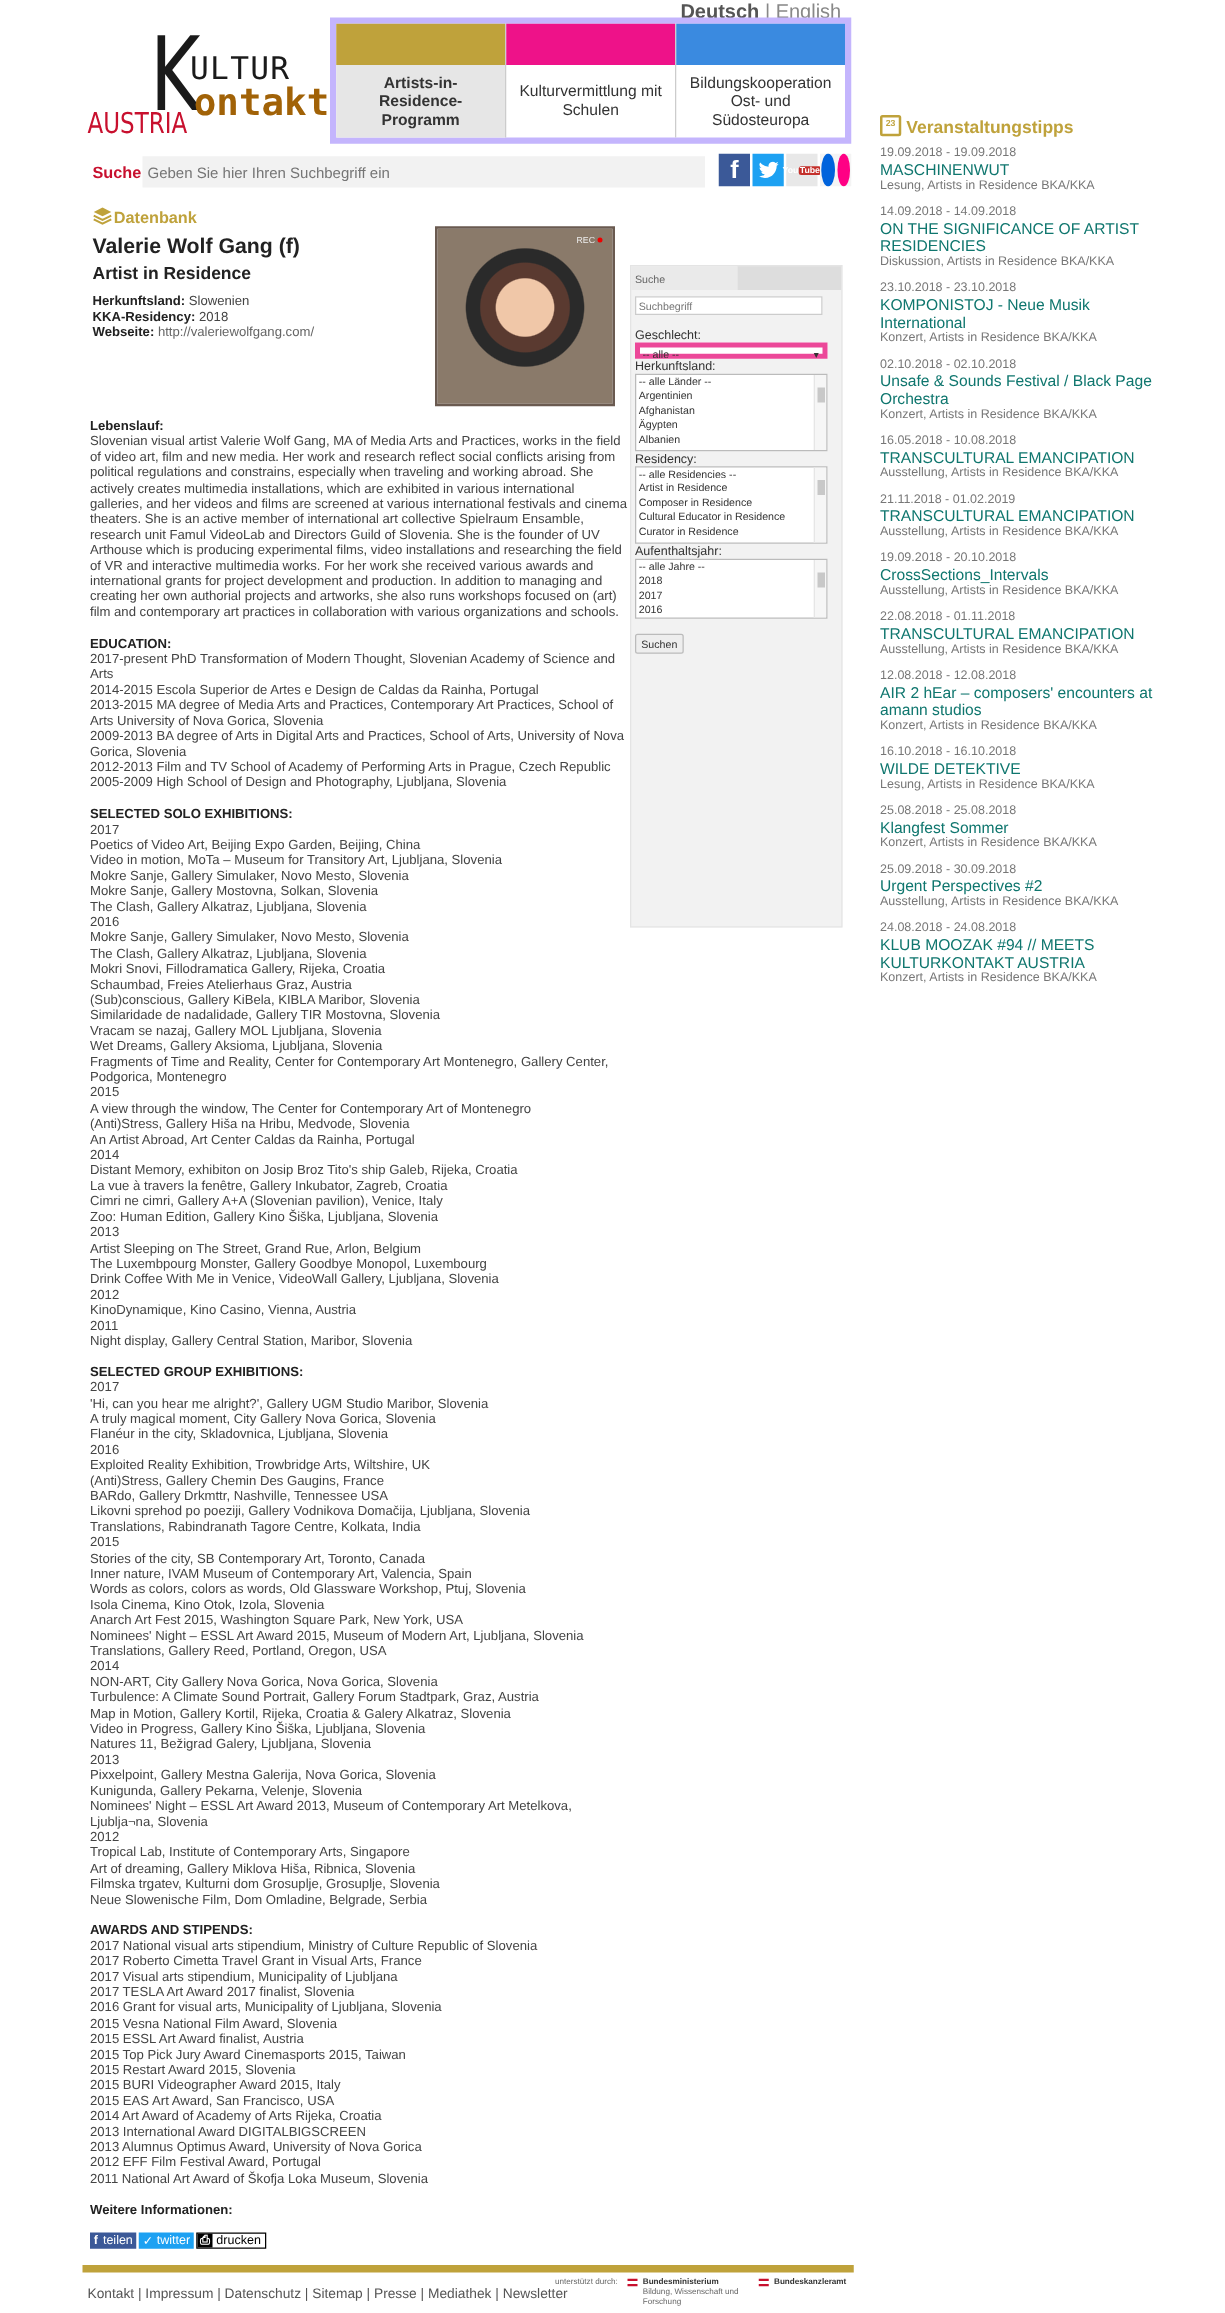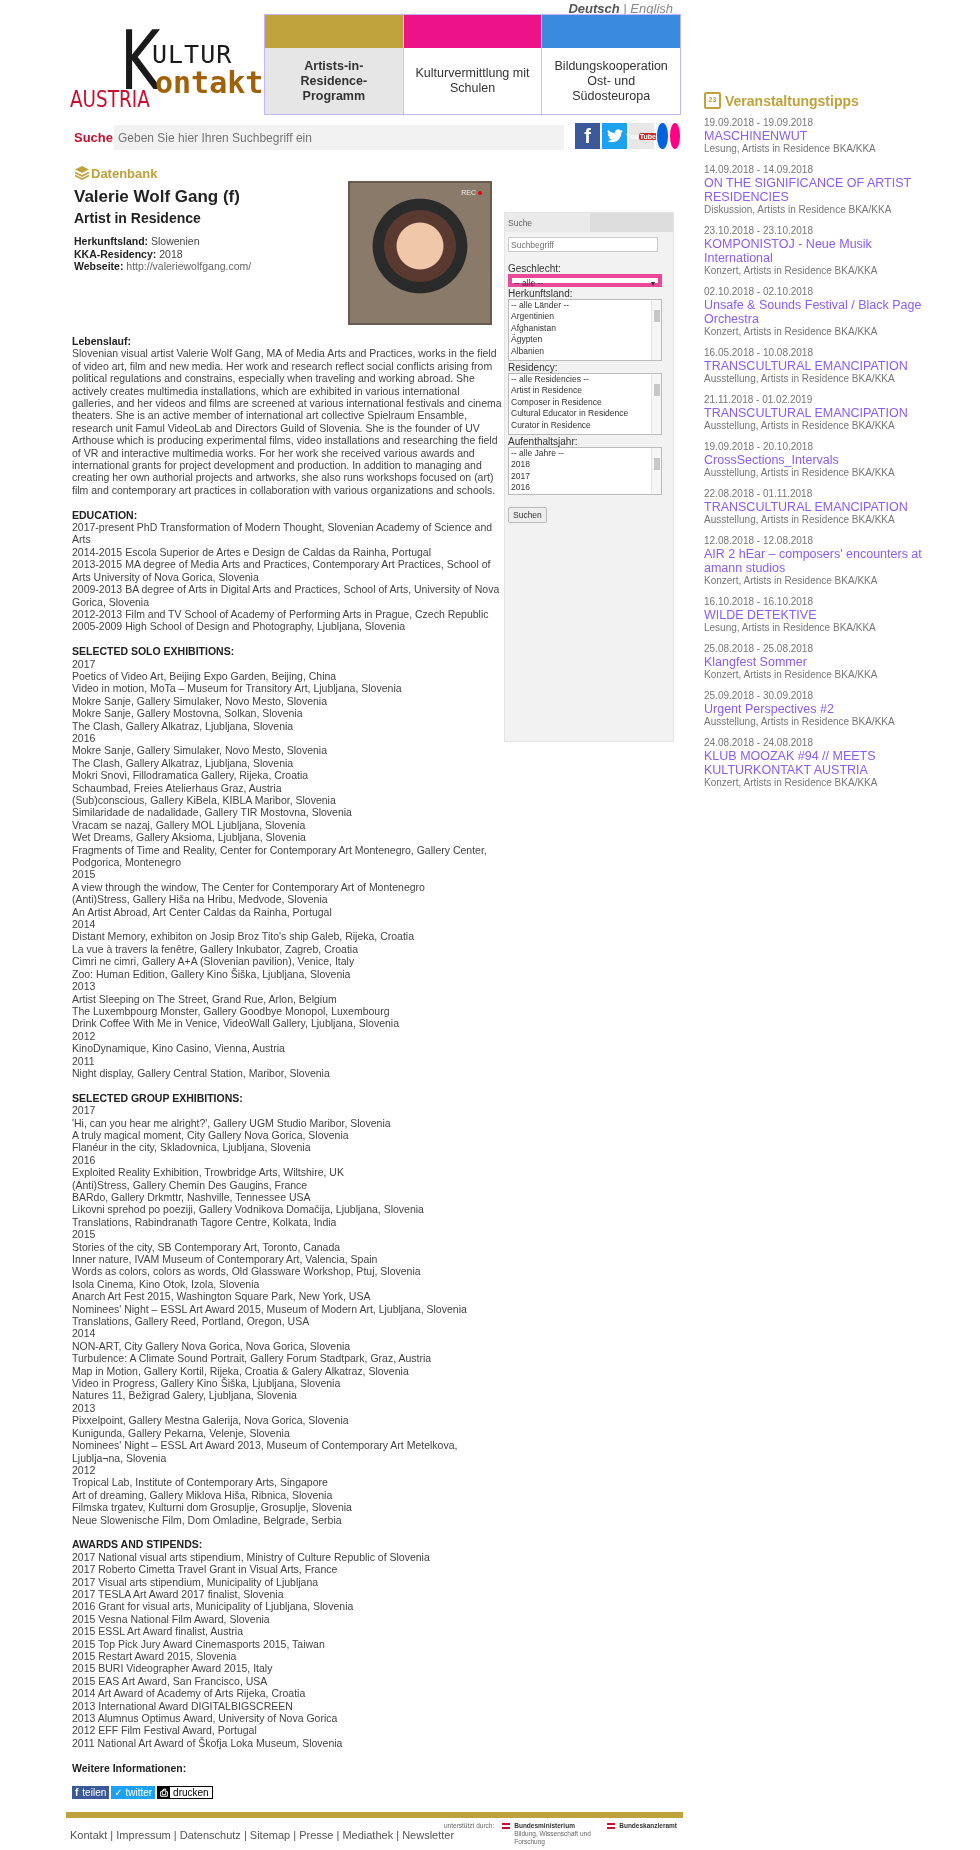--- a/index.html
+++ b/index.html
@@ -1,28 +1,28 @@
 <!DOCTYPE html>
 <html><head>
 <meta charset="utf-8">
 <style>
   * { box-sizing: border-box; margin: 0; padding: 0; }
   html, body { width: 980px; height: 1850px; background: #fff; overflow: hidden; }
   body { font-family: "Liberation Sans", sans-serif; color: #333; font-size: 12px; position: relative; }
 
   
-  .lang { position: absolute; top: 1px; right: 307px; font-size: 13px; color: #888; font-style: italic; }
+  .lang { position: absolute; top: 1px; right: 307px; font-size: 16px; color: #888; }
   .lang b { color: #555; }
   .logo { position: absolute; left: 70px; top: 20px; width: 170px; height: 90px; }
   .logo .k { position: absolute; left: 50px; top: 0; font-family: "DejaVu Sans", sans-serif; font-size: 82px; line-height: 82px; color: #1a1a1a; font-weight: normal; transform: scaleX(0.75); transform-origin: left top; }
   .logo .ultur { position: absolute; left: 82px; top: 20px; font-family: "DejaVu Sans Mono", monospace; font-size: 25px; color: #1a1a1a; letter-spacing: 1px; }
   .logo .ontakt { position: absolute; left: 85px; top: 45px; font-family: "DejaVu Sans Mono", monospace; font-weight: bold; font-size: 30px; color: #a16207; }
   .logo .austria { position: absolute; left: 0; top: 66px; font-family: "DejaVu Sans", sans-serif; font-size: 23px; color: #c8102e; letter-spacing: 0px; transform: scaleX(0.8); transform-origin: left top; }
 
-  .topnav { position: absolute; left: 264px; top: 14px; width: 417px; height: 101px; display: flex; border: 1px solid #c4b5fd; }
+  .topnav { position: absolute; left: 264px; top: 14px; width: 417px; height: 101px; display: flex; border: 5px solid #c4b5fd; }
   .topnav .tab { flex: 1; display: flex; flex-direction: column; border-right: 1px solid #ccc; }
   .topnav .tab:last-child { border-right: none; }
   .topnav .bar { height: 33px; }
   .topnav .lbl { flex: 1; display: flex; align-items: center; justify-content: center; text-align: center; font-size: 12.5px; color: #333; line-height: 1.2; padding: 0 6px; }
   .topnav .tab.active .lbl { background: #e6e6e6; font-weight: bold; }
 
   .searchrow { position: absolute; left: 74px; top: 125px; width: 610px; height: 26px; }
   .searchrow .lbl { position: absolute; left: 0; top: 5px; color: #c8102e; font-weight: bold; font-size: 13px; }
   .searchrow input { position: absolute; left: 40px; top: 0; width: 450px; height: 25px; border: none; background: #f2f2f2; font-family: "Liberation Sans", sans-serif; font-size: 12px; padding-left: 4px; color: #777; }
   .social { position: absolute; left: 575px; top: 123px; display: flex; gap: 2px; }
@@ -64,21 +64,21 @@
   .panel .lb .sc { position: absolute; right: 0; top: 0; bottom: 0; width: 10px; background: #f6f6f6; border-left: 1px solid #e6e6e6; }
   .panel .lb .sc::before { content: ""; position: absolute; left: 2px; top: 10px; width: 6px; height: 12px; background: #c8c8c8; }
   .panel .btn { margin-top: 12px; display: inline-block; border: 1px solid #bbb; background: #eee; font-size: 8.5px; padding: 2px 4px; border-radius: 2px; }
 
   
   .events { position: absolute; left: 704px; top: 92px; width: 220px; }
   .events .eh { font-size: 14px; font-weight: bold; color: #bfa23b; display: flex; align-items: center; gap: 4px; margin-bottom: 8px; }
   .events .eh .cal { width: 17px; height: 17px; border: 2px solid #bfa23b; border-radius: 2px; font-size: 7px; text-align: center; line-height: 12px; position: relative; }
   .ev { margin-bottom: 9px; }
   .ev .d { font-size: 10px; color: #777; line-height: 12px; }
-  .ev .t { font-size: 12.5px; color: #8b5cf6; line-height: 14px; }
+  .ev .t { font-size: 12.5px; color: #0f766e; line-height: 14px; }
   .ev .c { font-size: 10px; color: #777; line-height: 12px; }
 
   
   .share { position: absolute; left: 72px; top: 1814px; display: flex; gap: 2px; font-size: 10px; }
   .share span { display: inline-flex; align-items: center; height: 13px; padding: 0 3px; }
   .sh-fb { background: #3b5998; color: #fff; }
   .sh-tw { background: #1da1f2; color: #fff; }
   .sh-pr { background: #fff; color: #000; border: 1px solid #000; }
   .sh-pr b { background: #000; color: #fff; padding: 0 2px; margin: 0 3px 0 -3px; height: 11px; line-height: 11px; }
 

